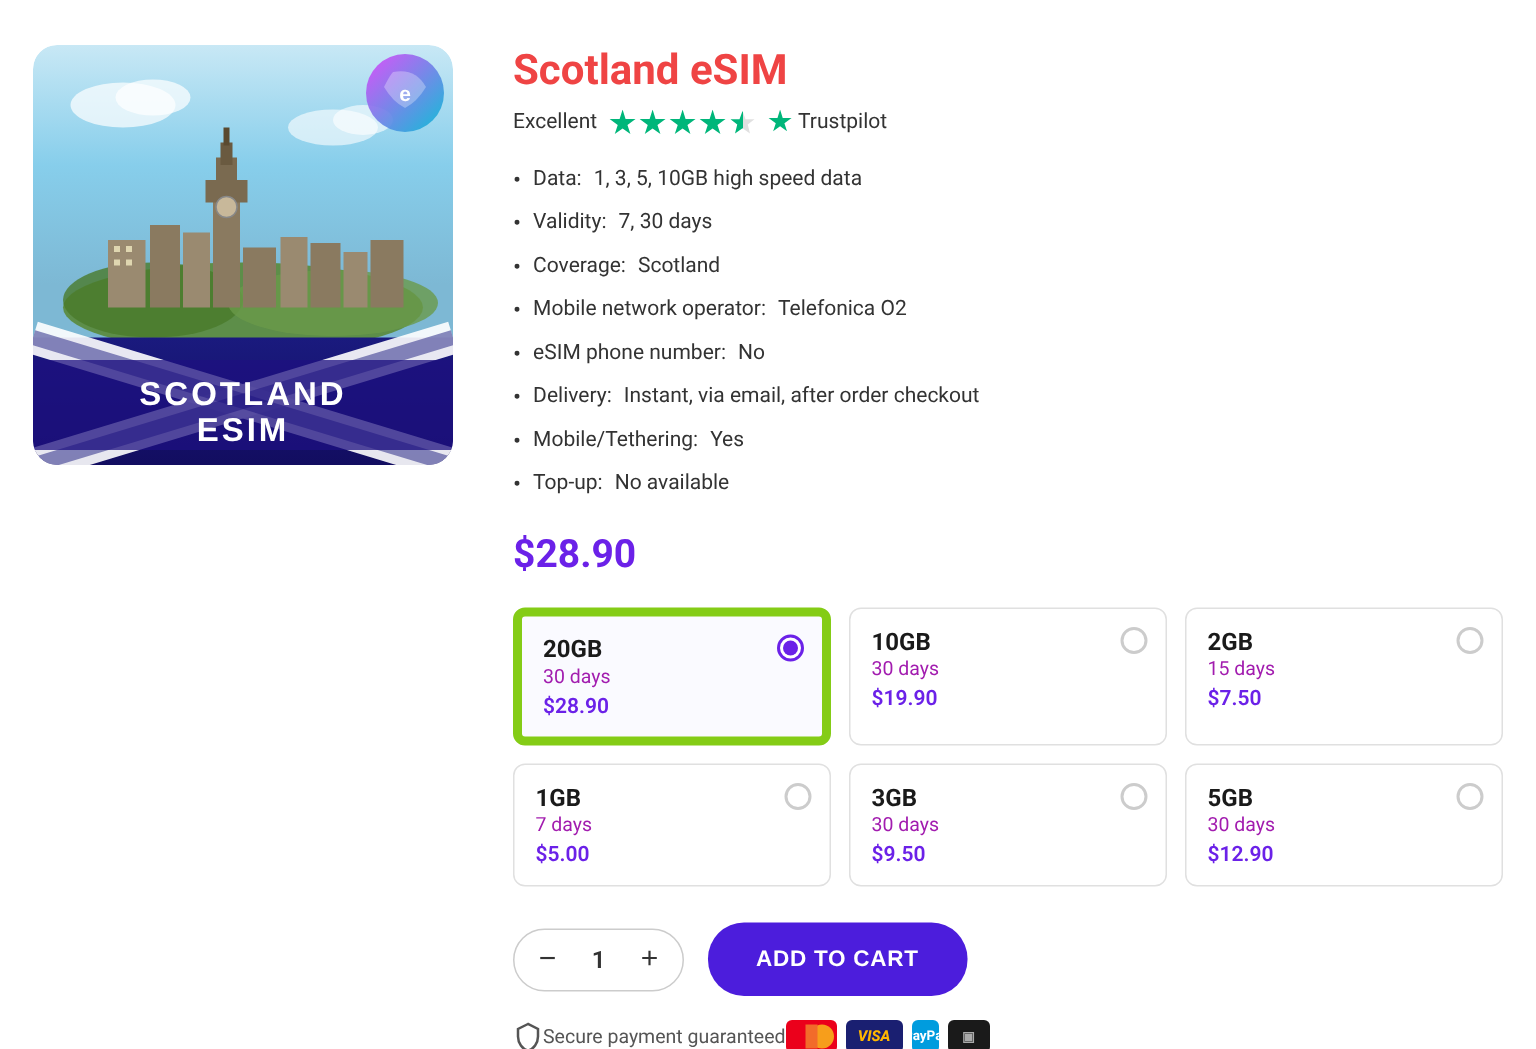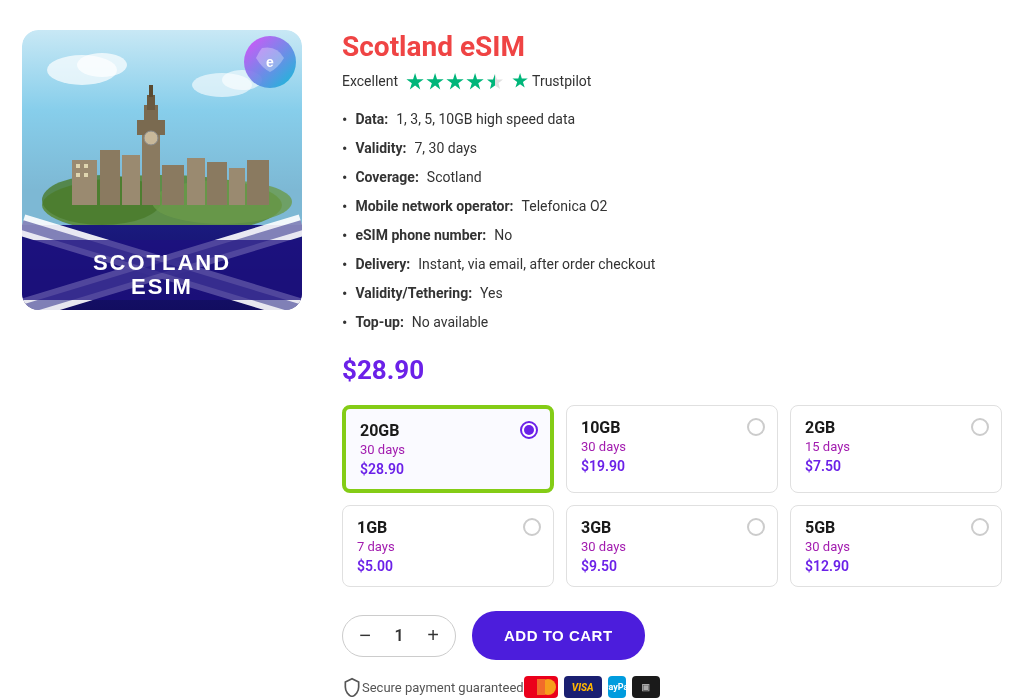--- a/index.html
+++ b/index.html
@@ -79,21 +79,21 @@
       line-height: 1.5;
     }
     .specs-list li::before {
       content: '•';
       color: #333;
       font-size: 16px;
       flex-shrink: 0;
       margin-top: -1px;
     }
     .spec-bold {
-      font-weight: 700;
+      font-weight: 400;
     }
     .price-display {
       font-size: 26px;
       font-weight: 700;
       color: #6b21e8;
       margin-bottom: 20px;
     }
     .plans-grid {
       display: grid;
       grid-template-columns: 1fr 1fr 1fr;
@@ -102,21 +102,21 @@
     }
     .plan-card {
       border: 1.5px solid #e0e0e0;
       border-radius: 8px;
       padding: 12px 14px;
       cursor: pointer;
       position: relative;
       background: white;
     }
     .plan-card.selected {
-      border: 4px solid #84cc16;
+      border: 6px solid #84cc16;
       background: #fafaff;
     }
     .plan-name {
       font-size: 16px;
       font-weight: 700;
       color: #1a1a1a;
       margin-bottom: 2px;
     }
     .plan-days {
       font-size: 13px;
@@ -359,21 +359,21 @@
         </li>
       <li>
           <span class="spec-bold">eSIM phone number:</span>
           <span> No</span>
         </li>
       <li>
           <span class="spec-bold">Delivery:</span>
           <span> Instant, via email, after order checkout</span>
         </li>
       <li>
-          <span class="spec-bold">Validity/Tethering:</span>
+          <span class="spec-bold">Mobile/Tethering:</span>
           <span> Yes</span>
         </li>
       <li>
           <span class="spec-bold">Top-up:</span>
           <span> No available</span>
         </li>
     </ul>
 
     <div class="price-display">$28.90</div>
 

